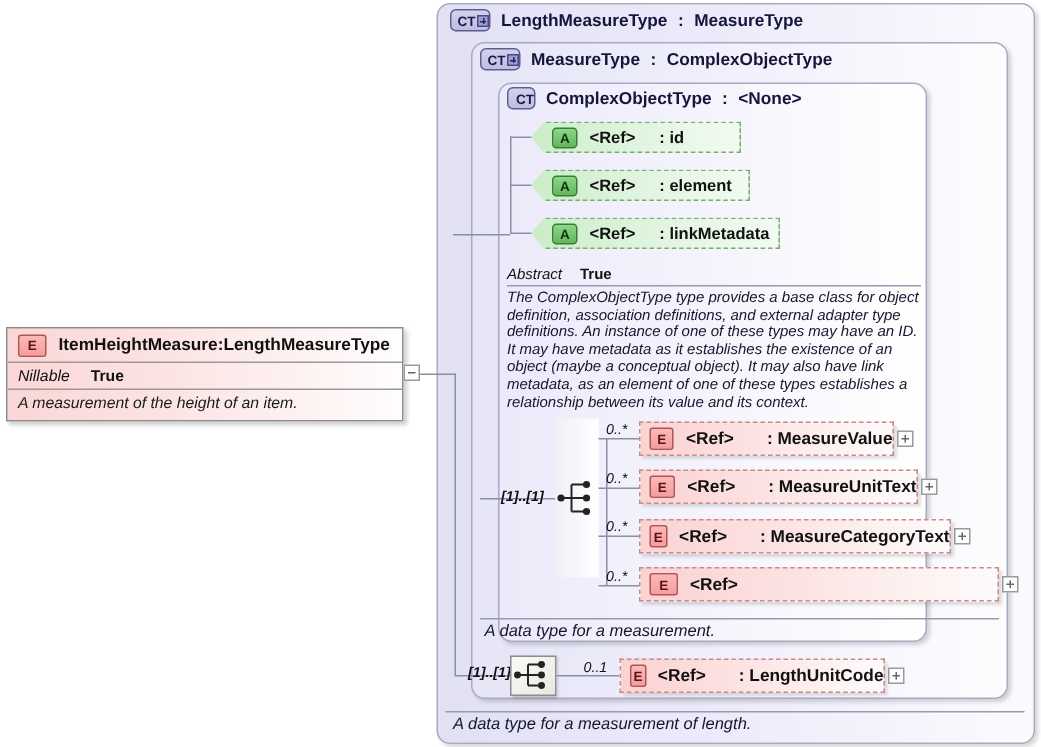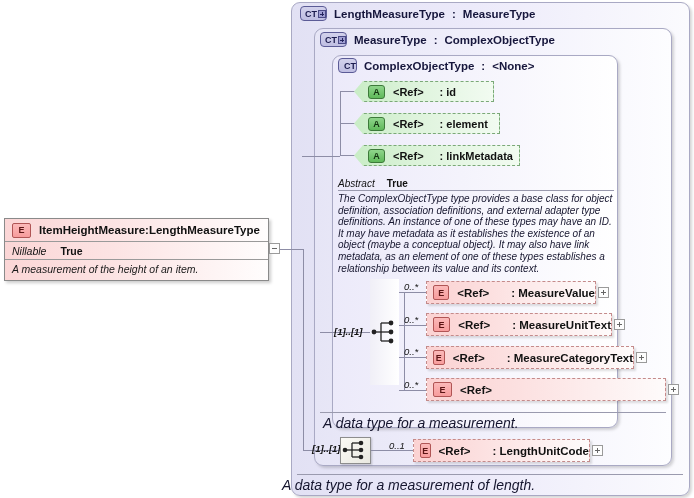--- a/index.html
+++ b/index.html
@@ -203,21 +203,21 @@
   .annot .abs-doc {
     font-style: italic;
     line-height: 11.6px;
     padding-top: 2px;
     color: #15152e;
   }
 
   
   .footdoc {
     position: absolute;
-    font-size: 14px; font-style: italic;
+    font-size: 11px; font-style: italic;
     color: #15152e;
   }
   .footline {
     position: absolute;
     height: 1px; background: #9a9aae;
   }
 
   
   .ln { position: absolute; background: #8d8da6; }
   .ln.h { height: 1px; }
@@ -427,13 +427,13 @@
 <div class="elem-row" style="left:413px; top:439px; width:177px;">
   <span class="e-badge">
       <span>E</span>
     </span>
   <span class="elem-ref">&lt;Ref&gt;</span>
   <span>: LengthUnitCode</span>
 </div>
 <div class="expand-plus" style="left:592px; top:445px;"></div>
 
 <div class="footline" style="left:297px; top:474px; width:386px;"></div>
-<div class="footdoc" style="left:282px; top:477px;">A data type for a measurement of length.</div>
+<div class="footdoc" style="left:302px; top:477px;">A data type for a measurement of length.</div>
 
 </body></html>

